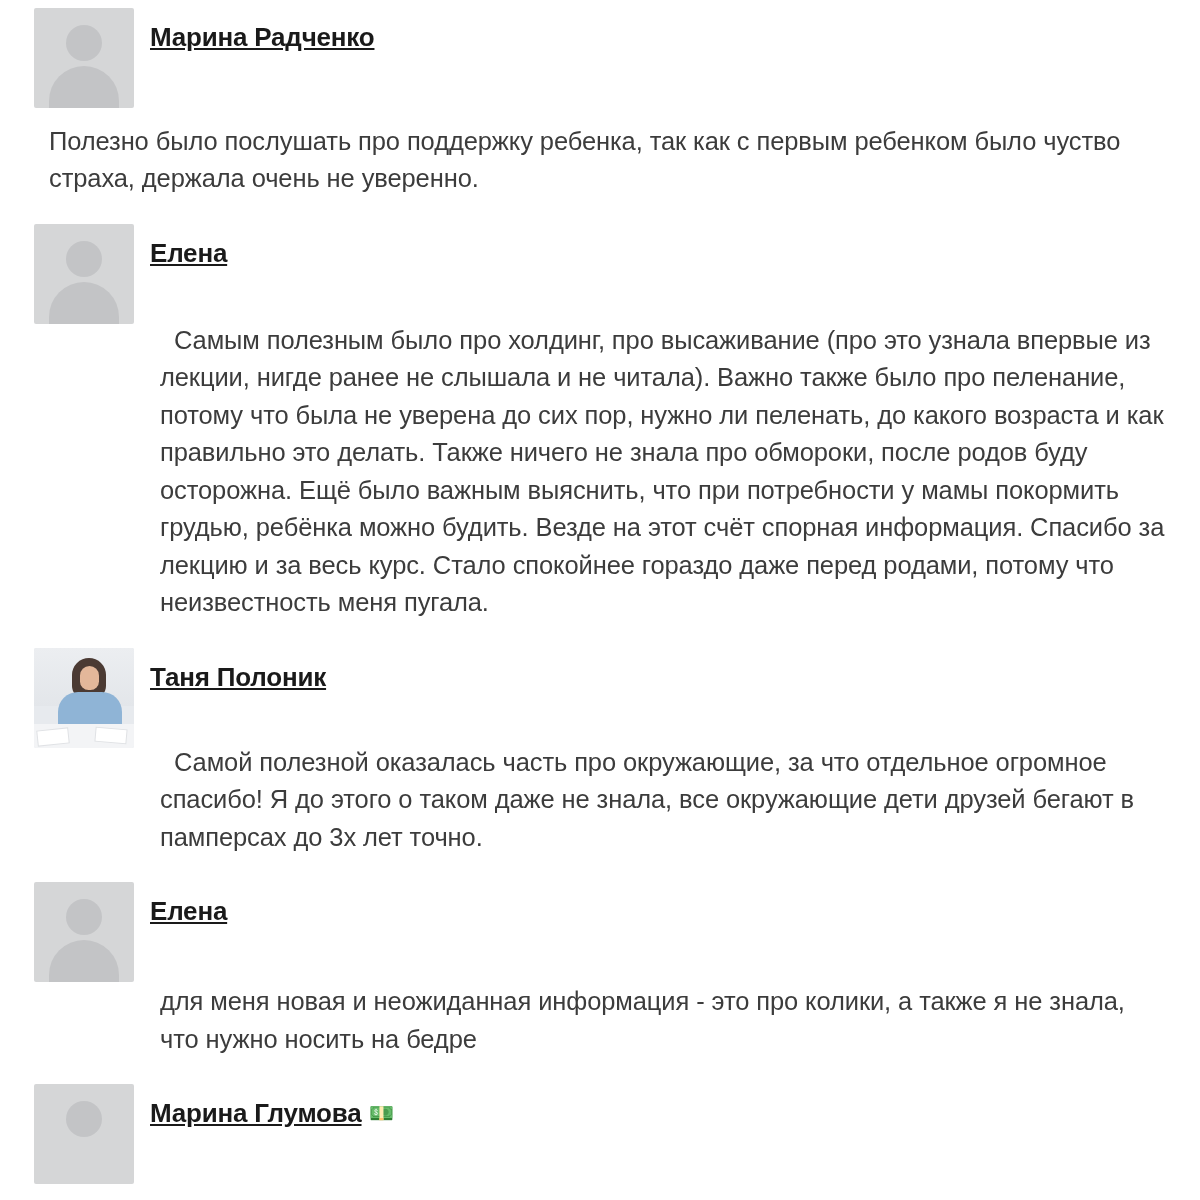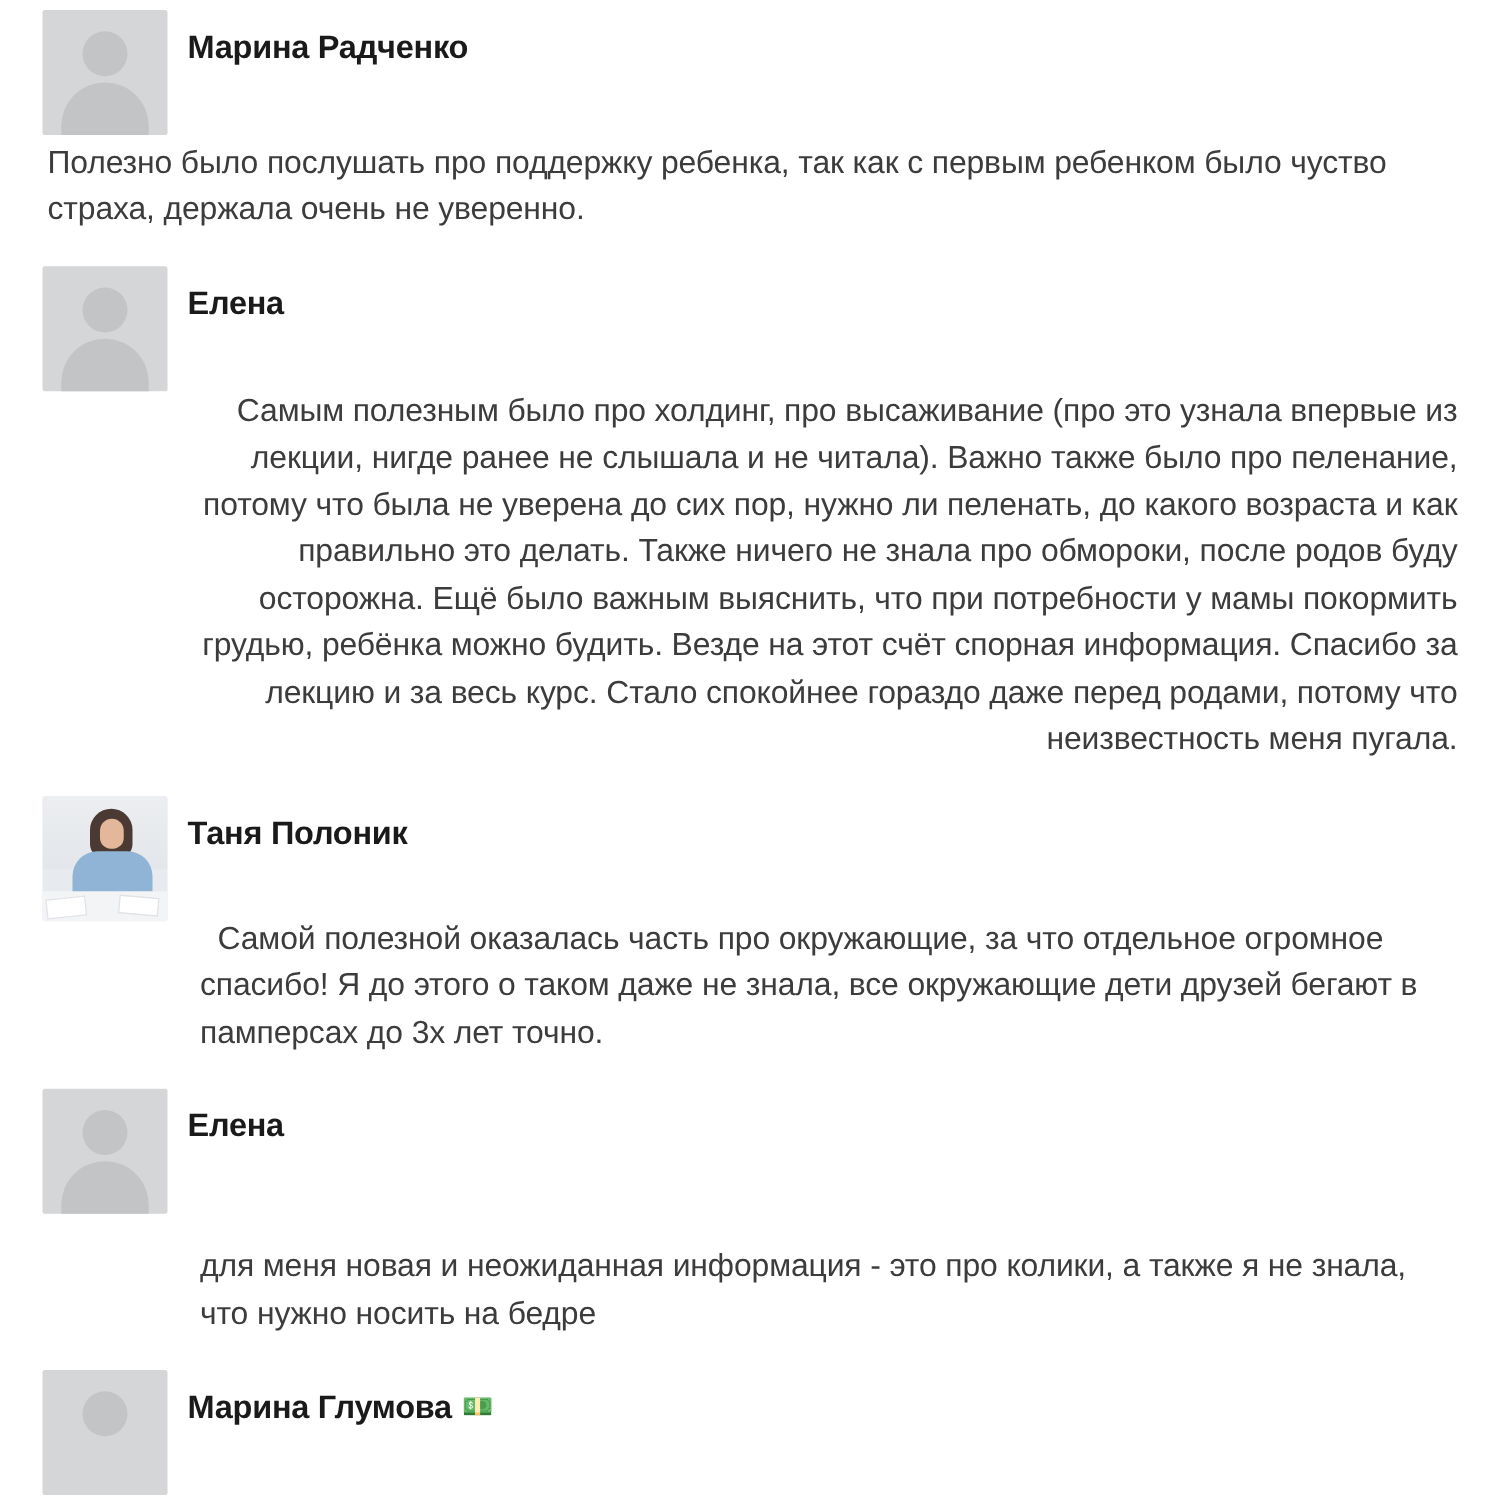--- a/index.html
+++ b/index.html
@@ -100,20 +100,21 @@
     padding-left: 16px;
     padding-top: 14px;
   }
   .author {
     font-size: 26px;
     font-weight: bold;
     color: #1a1a1a;
     line-height: 1.2;
     letter-spacing: -0.2px;
     display: inline-block;
+    text-decoration: underline;
   }
   .badge {
     display: inline-block;
     vertical-align: 2px;
     margin-left: 8px;
     font-size: 20px;
     line-height: 1;
   }
 
   .body-text {
@@ -122,31 +123,31 @@
     color: #3c3c3c;
     letter-spacing: -0.1px;
   }
   .first-para {
     margin: 0;
     padding-left: 126px;
     text-indent: 14px;
     margin-top: -4px;
   }
   .cont-para {
-    margin: 4px;
+    margin: 15px;
     padding-left: 0;
   }
   .no-indent { text-indent: 0; }
   .tight { margin-top: 0; }
 
   
   .c1 .first-para { margin-top: -2px; }
-  .c2 .first-para { margin-top: -2px; text-align: right; }
+  .c2 .first-para { margin-top: -2px; }
   .c3 .first-para { margin-top: -4px; }
-  .c4 .first-para { margin-top: 24px; }
+  .c4 .first-para { margin-top: 1px; }
 </style>
 </head>
 <body>
 
 <div class="page">
 
   <div class="comment c1">
     <div class="chead">
       <div class="avatar">
         <div class="head"></div>

